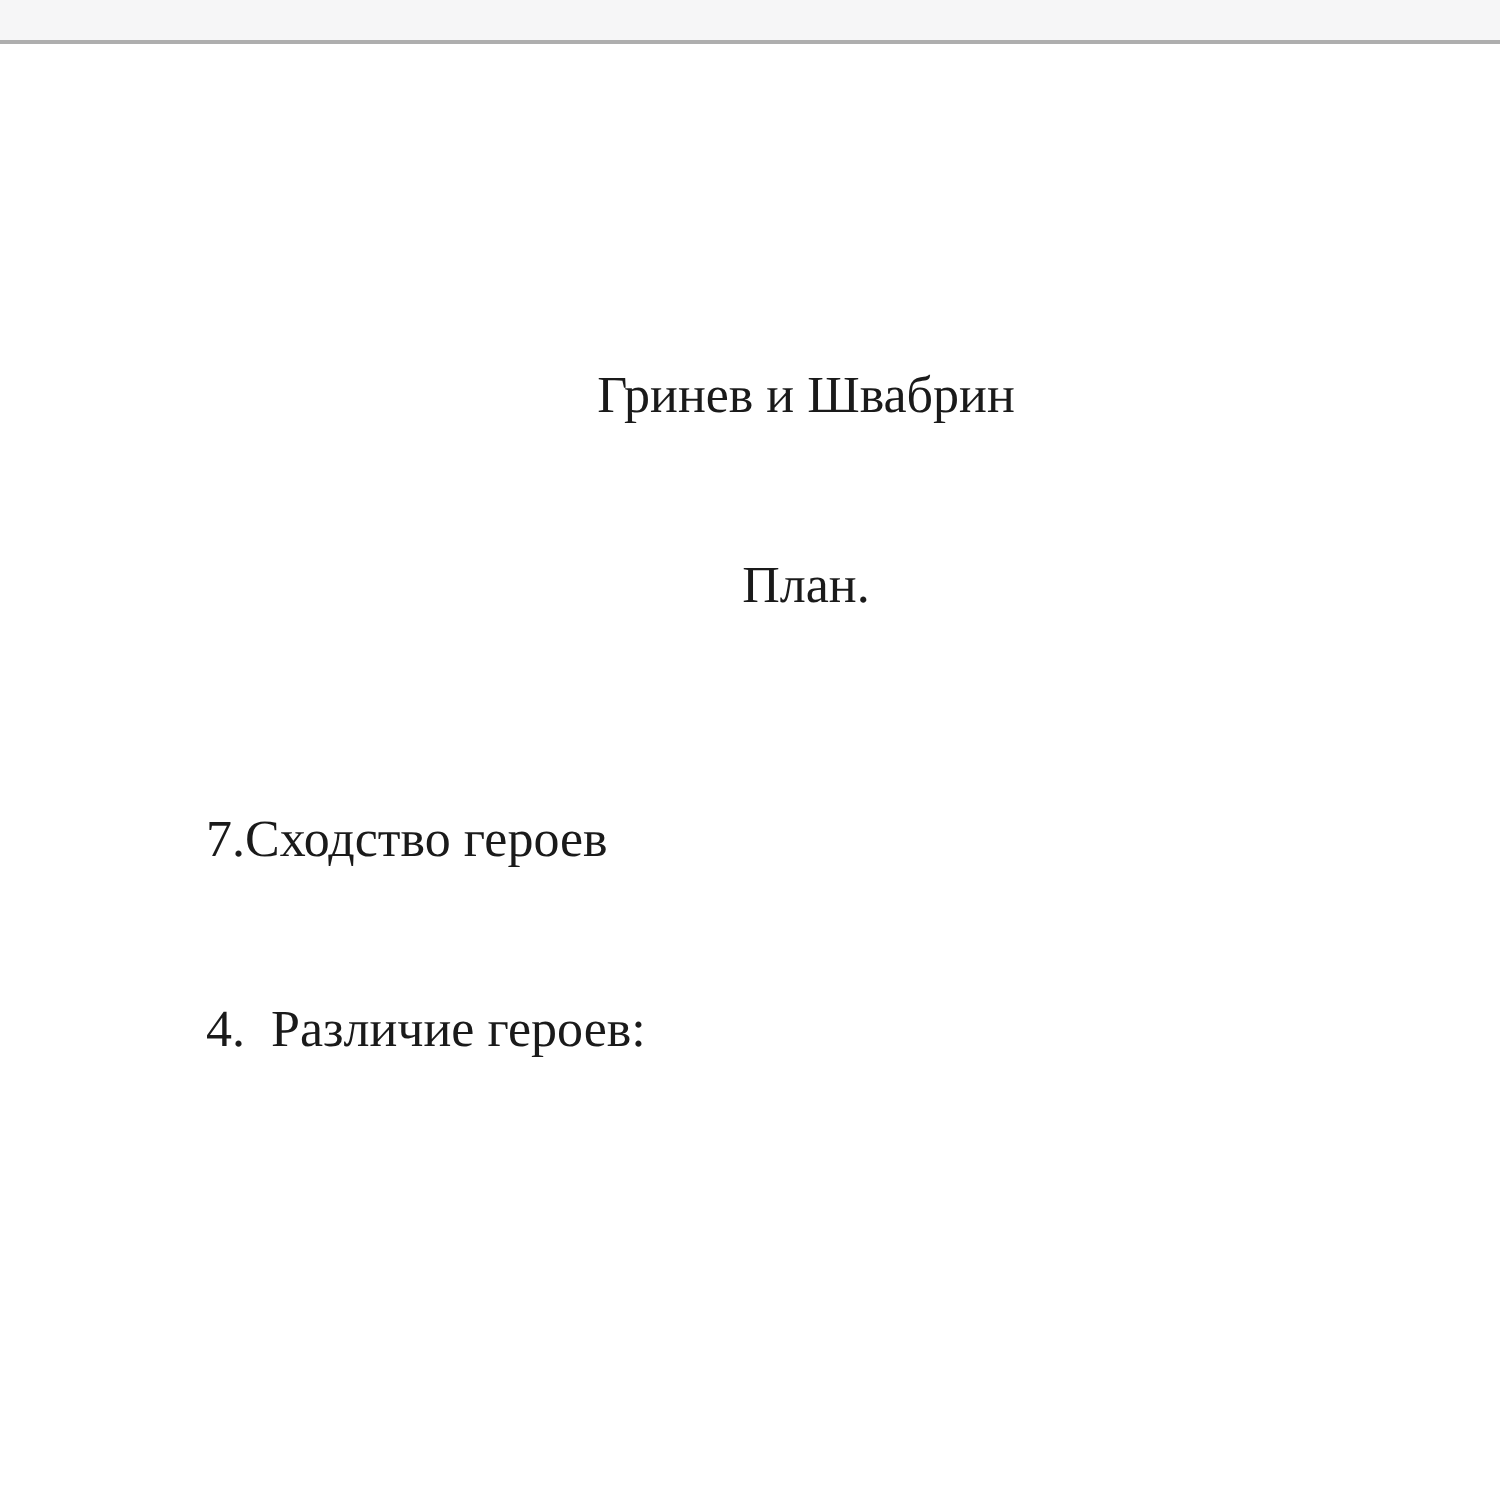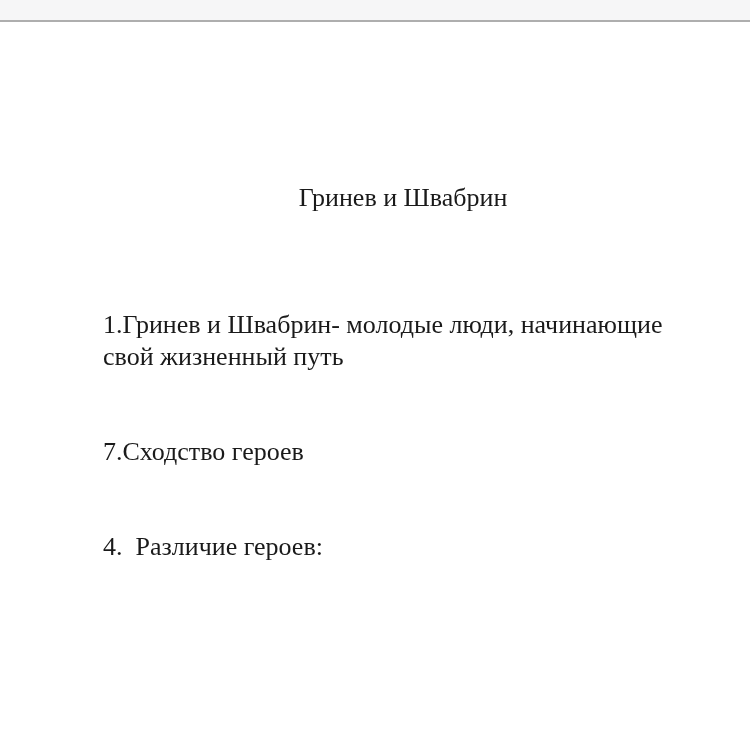--- a/index.html
+++ b/index.html
@@ -51,22 +51,22 @@
 </style>
 </head>
 <body>
 
 <div class="top-bar"></div>
 
 <div class="document-page">
   <div class="doc-content">
 
     <div class="doc-title">Гринев и Швабрин</div>
+    <div class="doc-subtitle">План.</div>
 
-    <div class="outline-item">1.Гринев и Швабрин- молодые люди, начинающие свой жизненный путь</div>
     <div class="outline-item">7.Сходство героев</div>
     <div class="outline-item">4.  Различие героев:</div>
 
     
     
     
     
     
     
     

